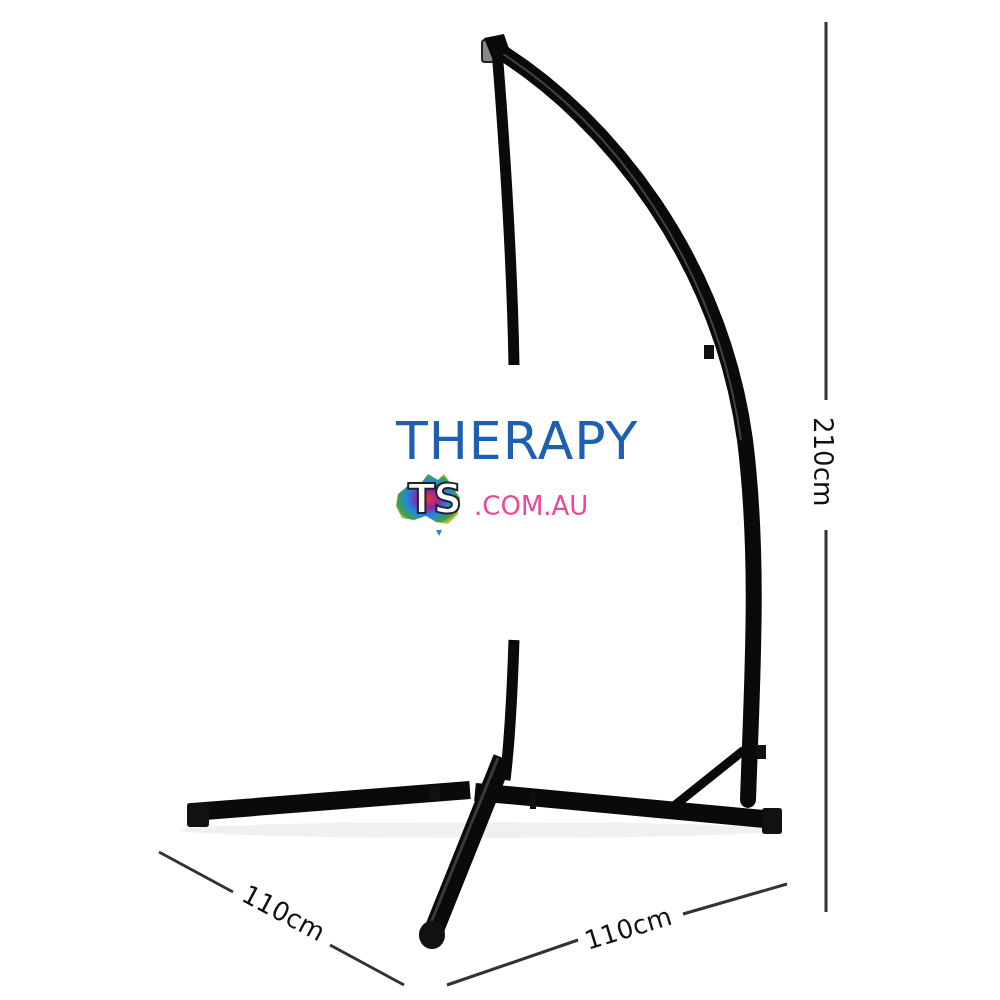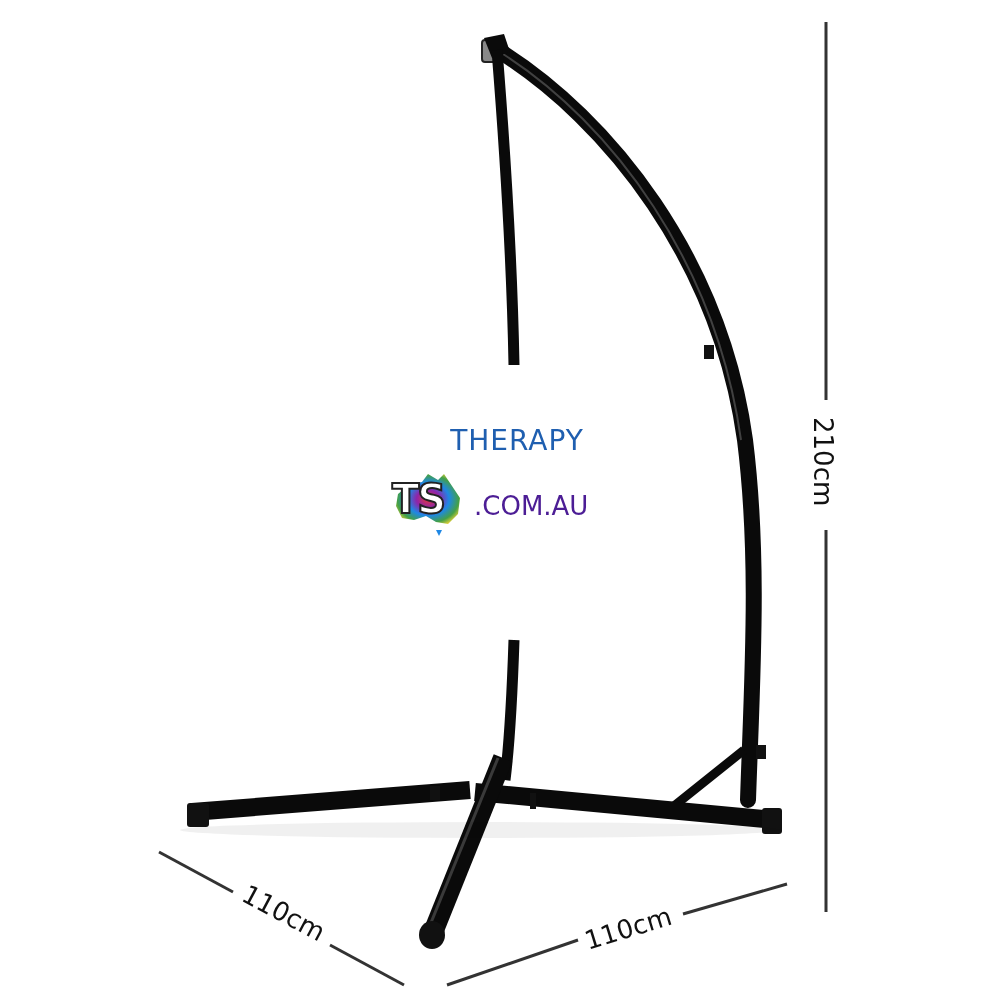--- a/index.html
+++ b/index.html
@@ -1,24 +1,24 @@
 <!DOCTYPE html>
 <html><head>
   <meta charset="utf-8">
   <style>
     html, body { margin: 0; padding: 0; background: #ffffff; }
     .canvas { position: relative; width: 1000px; height: 1000px; background: #ffffff; overflow: hidden; }
     svg.stand { position: absolute; left: 0; top: 0; }
     .dim-label { font-family: "DejaVu Sans", sans-serif; font-size: 26px; fill: #111111; }
     .logo { position: absolute; left: 392px; top: 418px; width: 230px; text-align: left; }
-    .logo-line { font-family: "DejaVu Sans", sans-serif; font-size: 28px; color: #1f5fb0; letter-spacing: 1px; line-height: 46px; font-weight: normal; margin-left: 20px; text-align: center; }
+    .logo-line { font-family: "DejaVu Sans", sans-serif; font-size: 52px; color: #1f5fb0; letter-spacing: 1px; line-height: 46px; font-weight: normal; margin-left: 4px; text-align: center; }
     .logo-row { display: flex; align-items: center; margin-top: 6px; }
     .ts-badge { position: relative; width: 76px; height: 62px; }
-    .ts-text { position: absolute; left: 0; top: 6px; font-family: "DejaVu Sans", sans-serif; font-weight: bold; font-size: 40px; color: #ffffff; -webkit-text-stroke: 2px #222; letter-spacing: -2px; }
-    .domain-text { font-family: "DejaVu Sans", sans-serif; font-size: 26px; color: #4c1d95; margin-left: 6px; margin-top: 10px; }
+    .ts-text { position: absolute; left: 16px; top: 6px; font-family: "DejaVu Sans", sans-serif; font-weight: bold; font-size: 40px; color: #ffffff; -webkit-text-stroke: 2px #222; letter-spacing: -2px; }
+    .domain-text { font-family: "DejaVu Sans", sans-serif; font-size: 26px; color: #ec4899; margin-left: 6px; margin-top: 10px; }
   </style>
 </head>
 <body>
 
 <div class="canvas">
   <svg class="stand" width="1000" height="1000" viewBox="0 0 1000 1000">
     <defs>
       <linearGradient id="tubeGrad" x1="0" y1="0" x2="1" y2="0">
         <stop offset="0" stop-color="#000"></stop>
         <stop offset="0.5" stop-color="#2a2a2a"></stop>

